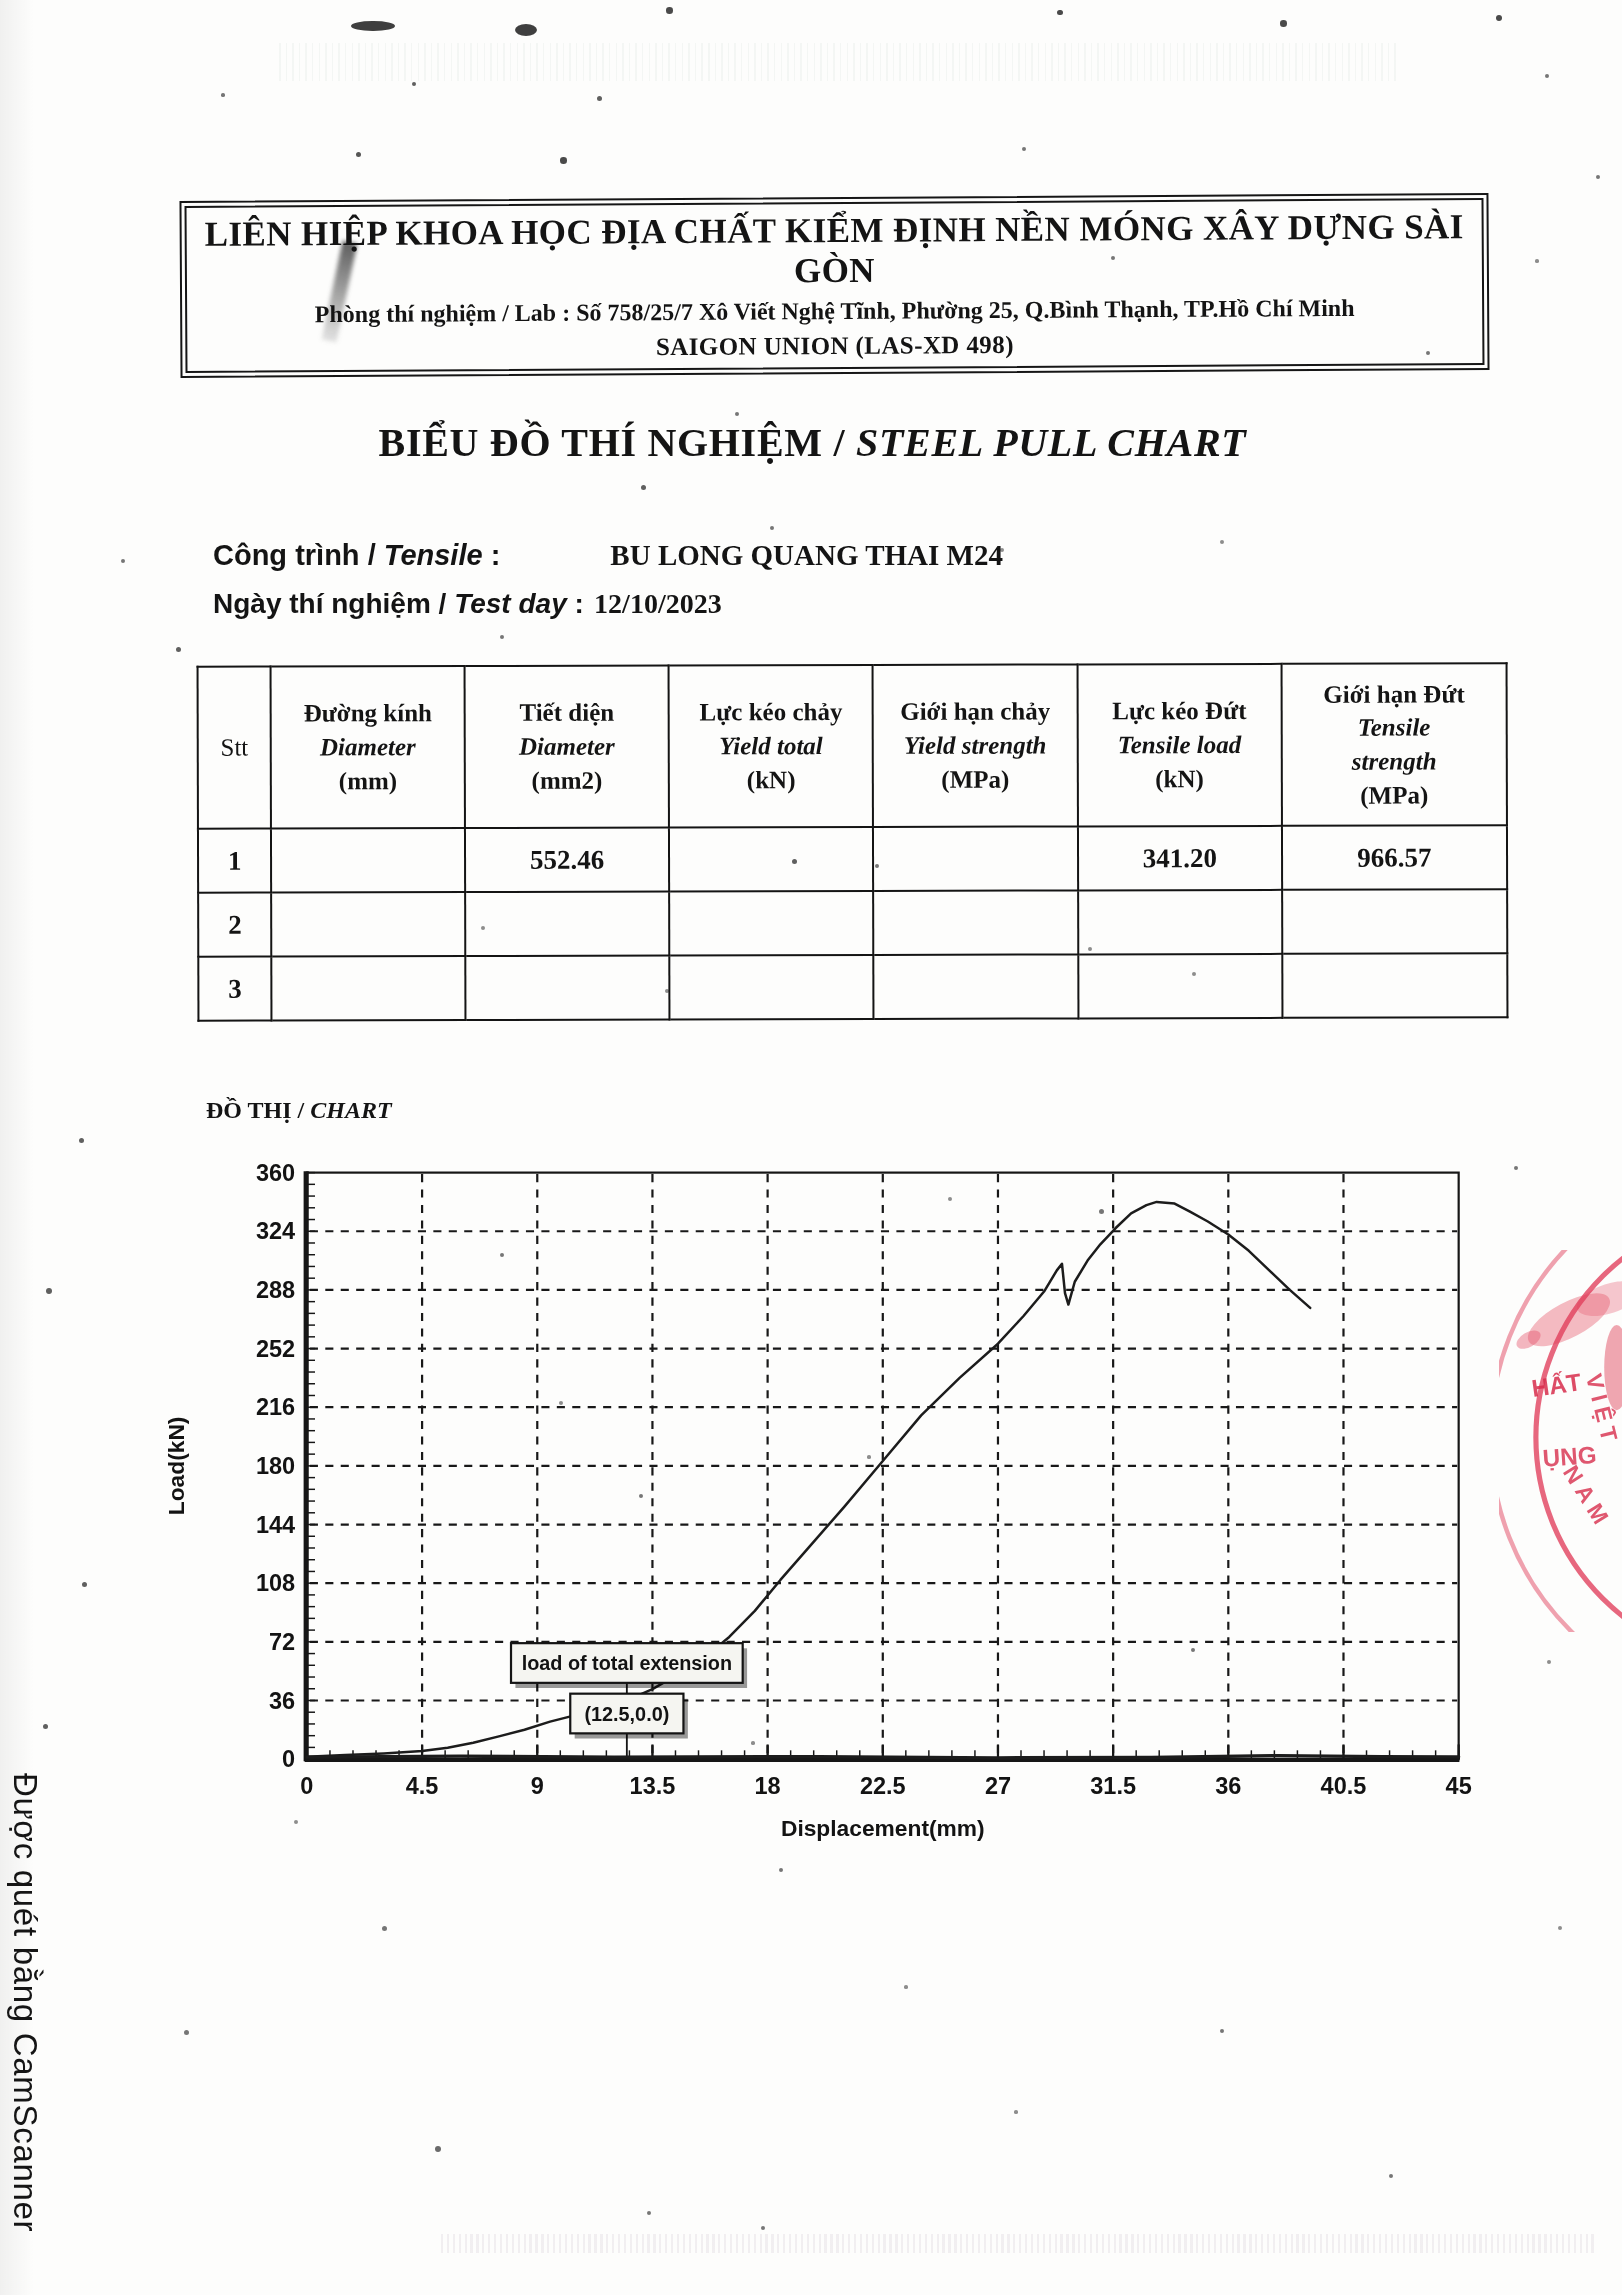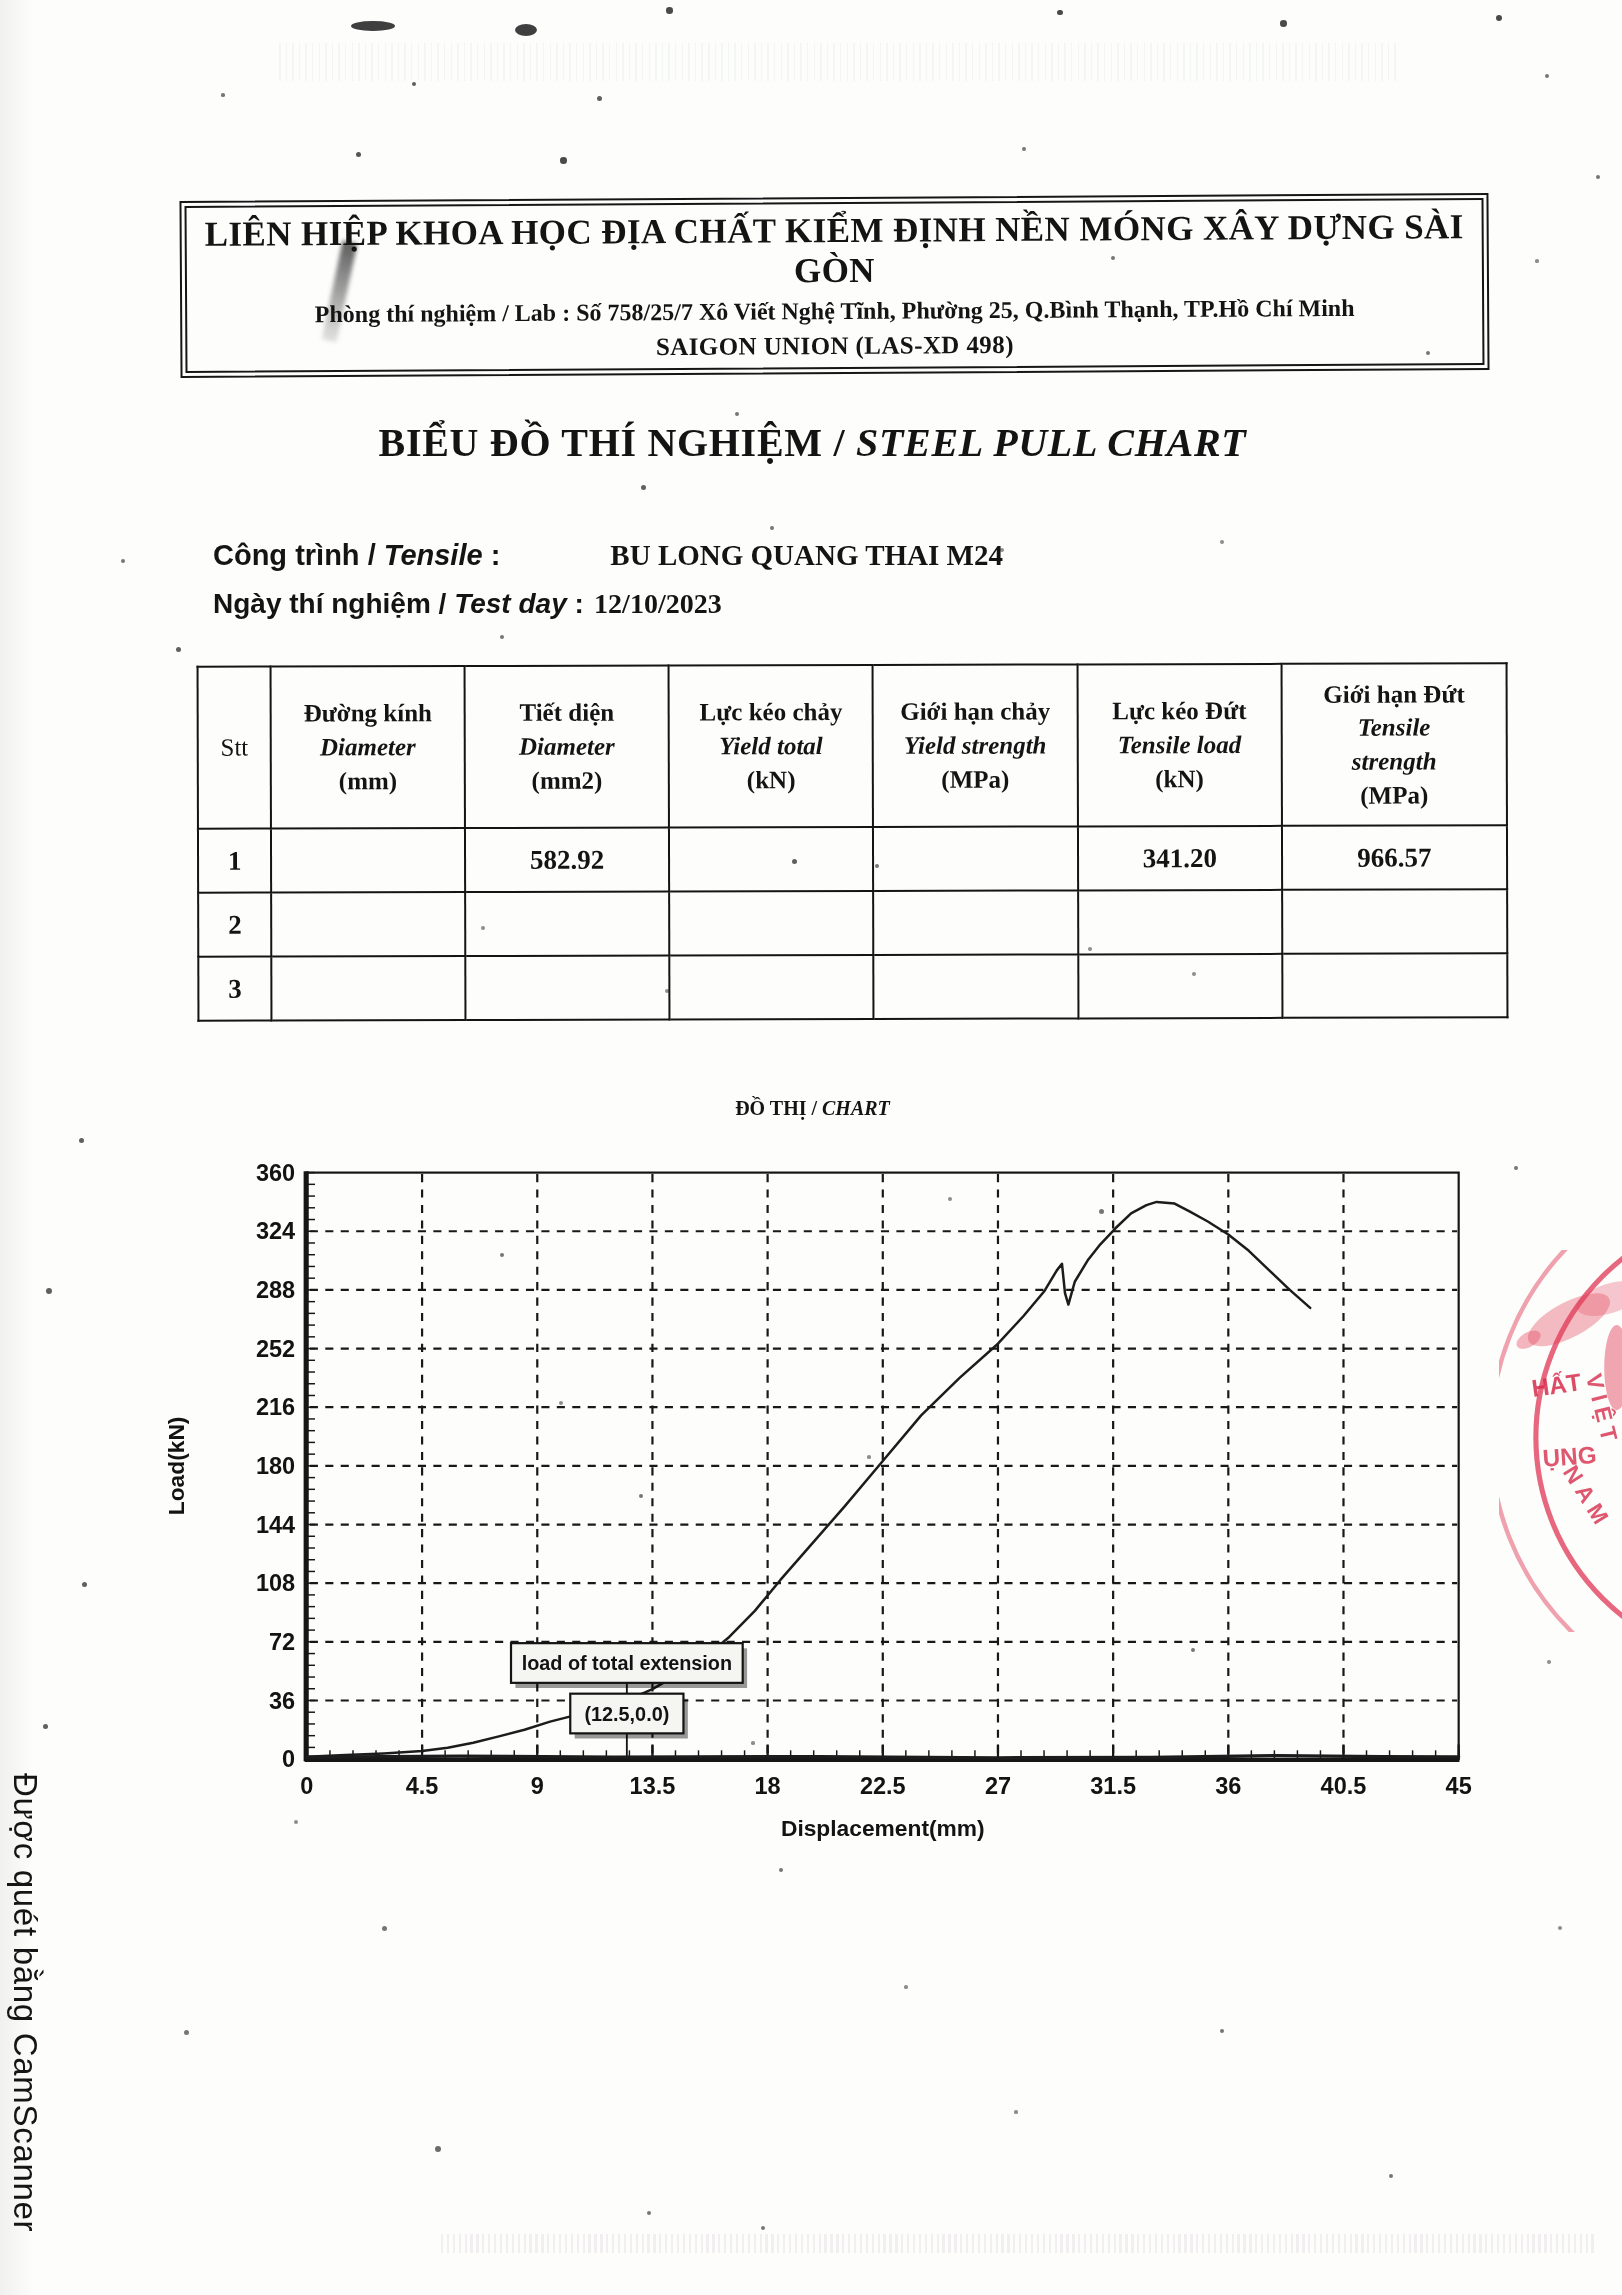--- a/index.html
+++ b/index.html
@@ -47,21 +47,21 @@
   table.results td,table.results th{border:2.2px solid #141414;text-align:center;vertical-align:middle;padding:1.5px 4.4px;}
   table.results{border:2.9px solid #141414;}
   .col-head{height:157px;font-weight:bold;font-size:25px;line-height:1.35;}
   .col-head .en{font-style:italic;display:block;}
   .col-head .vi{display:block;}
   .col-head .unit{display:block;font-style:normal;}
   td.cell{height:59px;font-size:27px;font-weight:bold;}
   th.stt-head{font-size:25px;font-weight:normal;}
   table.results th:nth-child(7) .en{display:inline-block;max-width:118px;}
   
-  .chart-heading{left:206px;top:1097px;width:1213px;text-align:center;font-size:20px;font-weight:bold;}
+  .chart-heading{left:206px;top:1097px;width:1213px;text-align:left;font-size:24px;font-weight:bold;}
   .chart-heading .en{font-style:italic;}
   
   #chart-svg{left:162px;top:1141px;}
   #chart-svg text{font-family:"Liberation Sans","DejaVu Sans",sans-serif;font-weight:bold;fill:#131313;}
   
   .scanner-note{left:5.9px;top:1773px;writing-mode:vertical-rl;
     font-family:"Liberation Sans","DejaVu Sans",sans-serif;
     font-size:33px;color:#151515;letter-spacing:0.7px;}
   
   #stamp-svg{left:1499px;top:1250px;}
@@ -193,21 +193,21 @@
         <th class="col-head">
               <span class="vi">Lực kéo Đứt</span>
               <span class="en">Tensile load</span>
               <span class="unit">(kN)</span>
             </th>
         <th class="col-head"><span class="vi">Giới hạn Đứt</span><span class="en">Tensile strength</span><span class="unit">(MPa)</span></th>
       </tr>
       <tr>
         <td class="cell">1</td>
         <td class="cell"></td>
-        <td class="cell">582.92</td>
+        <td class="cell">552.46</td>
         <td class="cell"></td>
         <td class="cell"></td>
         <td class="cell">341.20</td>
         <td class="cell">966.57</td>
       </tr>
       <tr>
         <td class="cell">2</td>
         <td class="cell"></td>
         <td class="cell"></td>
         <td class="cell"></td>

